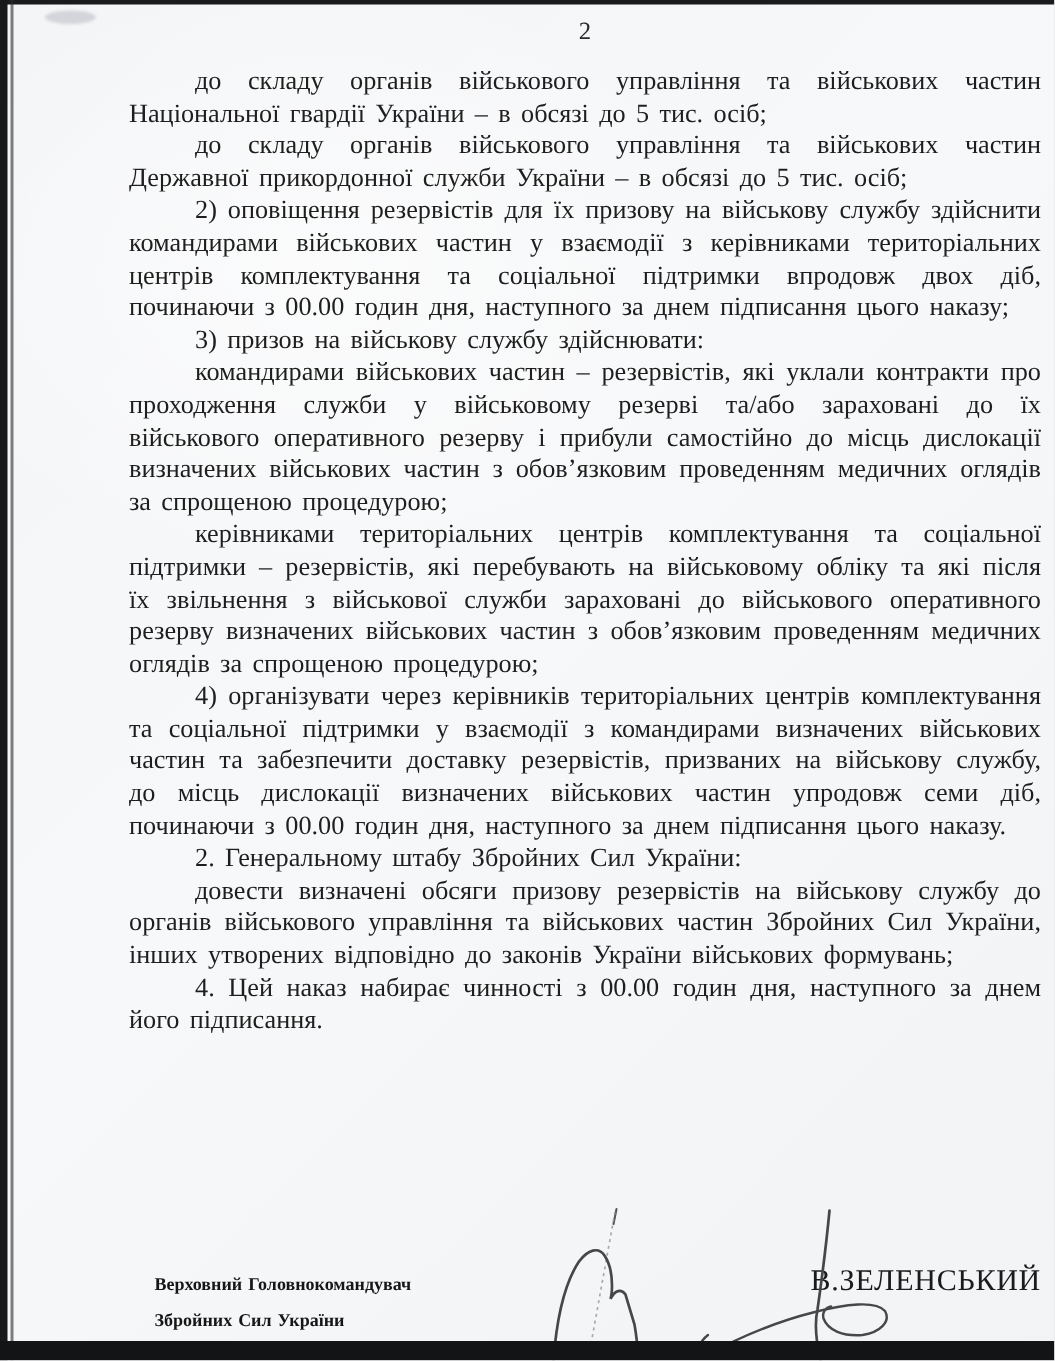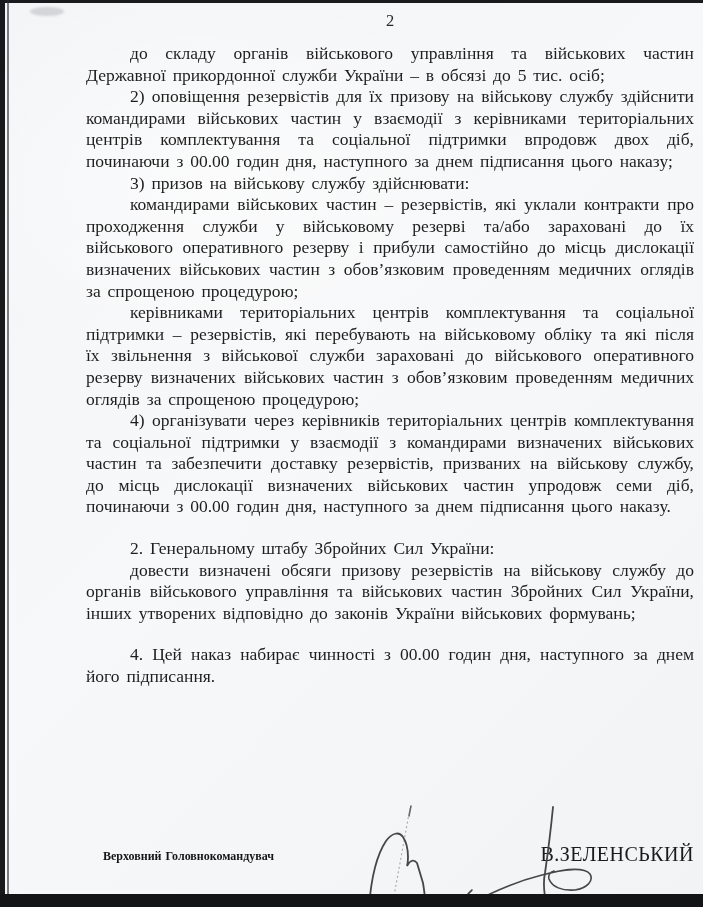--- a/index.html
+++ b/index.html
@@ -25,21 +25,21 @@
   .page-number {
     position:absolute; top:11px; left:86px; width:608px;
     text-align:center; font-size:16.5px; color:#2a2a2a;
   }
   .body-text {
     position:absolute; top:43px; left:86px; width:608px;
     font-size:17.5px; line-height:21.6px;
     text-align:justify; word-spacing:2.5px;
   }
   .body-text p { margin:0; text-indent:44px; }
-  .body-text p.sect { margin-top:20px; }
+  .body-text p.sect { margin-top:0; }
   .sig-title {
     position:absolute; left:103px; top:844px;
     font-weight:bold; font-size:12px; line-height:24px; color:#161616;
     word-spacing:1px;
   }
   .sig-name {
     position:absolute; top:843px; right:9px;
     font-weight:normal; font-size:20px; letter-spacing:.5px; color:#1b1b1b;
   }
   .signature-svg { position:absolute; left:330px; top:780px; z-index:4; }
@@ -47,33 +47,35 @@
 </head>
 <body>
 
 <div class="page">
 
   <div class="smudge"></div>
 
   <div class="page-number">2</div>
 
   <div class="body-text">
+    <p>до складу органів військового управління та військових частин Національної гвардії України – в обсязі до 5 тис. осіб;</p>
     <p>до складу органів військового управління та військових частин Державної прикордонної служби України – в обсязі до 5 тис. осіб;</p>
     <p>2) оповіщення резервістів для їх призову на військову службу здійснити командирами військових частин у взаємодії з керівниками територіальних центрів комплектування та соціальної підтримки впродовж двох діб, починаючи з 00.00 годин дня, наступного за днем підписання цього наказу;</p>
     <p>3) призов на військову службу здійснювати:</p>
     <p>командирами військових частин – резервістів, які уклали контракти про проходження служби у військовому резерві та/або зараховані до їх військового оперативного резерву і прибули самостійно до місць дислокації визначених військових частин з обов’язковим проведенням медичних оглядів за спрощеною процедурою;</p>
     <p>керівниками територіальних центрів комплектування та соціальної підтримки – резервістів, які перебувають на військовому обліку та які після їх звільнення з військової служби зараховані до військового оперативного резерву визначених військових частин з обов’язковим проведенням медичних оглядів за спрощеною процедурою;</p>
     <p>4) організувати через керівників територіальних центрів комплектування та соціальної підтримки у взаємодії з командирами визначених військових частин та забезпечити доставку резервістів, призваних на військову службу, до місць дислокації визначених військових частин упродовж семи діб, починаючи з 00.00 годин дня, наступного за днем підписання цього наказу.</p>
     <p class="sect">2. Генеральному штабу Збройних Сил України:</p>
     <p>довести визначені обсяги призову резервістів на військову службу до органів військового управління та військових частин Збройних Сил України, інших утворених відповідно до законів України військових формувань;</p>
     <p class="sect">4. Цей наказ набирає чинності з 00.00 годин дня, наступного за днем його підписання.</p>
   </div>
 
   <div class="sig-title">
     <div>Верховний Головнокомандувач</div>
+    <div>Збройних Сил України</div>
   </div>
 
   <svg class="signature-svg" width="373" height="127" viewBox="0 0 373 127">
 
     <path d="M 81 26 L 79 36" fill="none" stroke="#555" stroke-width="1.4" stroke-linecap="round"></path>
     <path d="M 80 28 L 62 127" fill="none" stroke="#9a9a9a" stroke-width="1.1" stroke-dasharray="2 2.6" opacity="0.85"></path>
 
     <path d="M 39 127 C 41 100, 46 76, 56 61 C 62 53, 69 51, 73 57 C 77 63, 78 70, 78 77 C 78 80, 78 83, 77 86 C 80 80, 84 79, 87 83 L 93 103 C 94 109, 95 115, 95 121" fill="none" stroke="#474747" stroke-width="1.8" stroke-linecap="round"></path>
 
     <path d="M 135 119 Q 138 113, 142 110" fill="none" stroke="#474747" stroke-width="1.6" stroke-linecap="round"></path>

